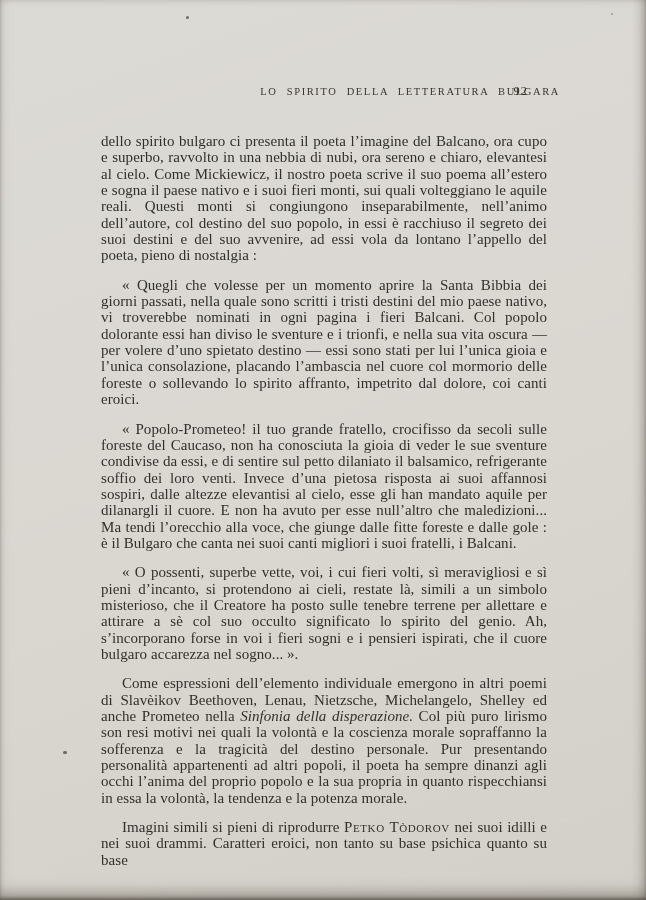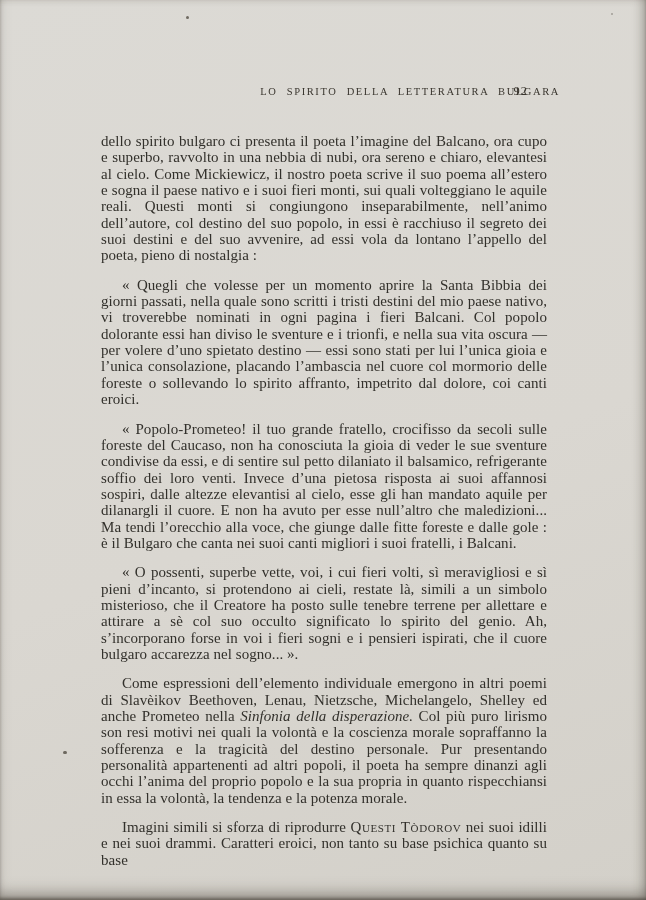--- a/index.html
+++ b/index.html
@@ -88,21 +88,21 @@
     <span class="title">LO SPIRITO DELLA LETTERATURA BULGARA</span>
     <span class="folio">92</span>
   </div>
 
   <div class="text-block">
       <p><span>dello spirito bulgaro ci presenta il poeta l’imagine del Balcano, ora cupo e superbo, ravvolto in una nebbia di nubi, ora sereno e chiaro, elevantesi al cielo. Come Mickiewicz, il nostro poeta scrive il suo poema all’estero e sogna il paese nativo e i suoi fieri monti, sui quali volteggiano le aquile reali. Questi monti si congiungono inseparabilmente, nell’animo dell’autore, col destino del suo popolo, in essi è racchiuso il segreto dei suoi destini e del suo avvenire, ad essi vola da lontano l’appello del poeta, pieno di nostalgia :</span></p>
       <p class="indent"><span>« Quegli che volesse per un momento aprire la Santa Bibbia dei giorni passati, nella quale sono scritti i tristi destini del mio paese nativo, vi troverebbe nominati in ogni pagina i fieri Balcani. Col popolo dolorante essi han diviso le sventure e i trionfi, e nella sua vita oscura — per volere d’uno spietato destino — essi sono stati per lui l’unica gioia e l’unica consolazione, placando l’ambascia nel cuore col mormorio delle foreste o sollevando lo spirito affranto, impetrito dal dolore, coi canti eroici.</span></p>
       <p class="indent"><span>« Popolo-Prometeo! il tuo grande fratello, crocifisso da secoli sulle foreste del Caucaso, non ha conosciuta la gioia di veder le sue sventure condivise da essi, e di sentire sul petto dilaniato il balsamico, refrigerante soffio dei loro venti. Invece d’una pietosa risposta ai suoi affannosi sospiri, dalle altezze elevantisi al cielo, esse gli han mandato aquile per dilanargli il cuore. E non ha avuto per esse null’altro che maledizioni... Ma tendi l’orecchio alla voce, che giunge dalle fitte foreste e dalle gole : è il Bulgaro che canta nei suoi canti migliori i suoi fratelli, i Balcani.</span></p>
       <p class="indent"><span>« O possenti, superbe vette, voi, i cui fieri volti, sì meravigliosi e sì pieni d’incanto, si protendono ai cieli, restate là, simili a un simbolo misterioso, che il Creatore ha posto sulle tenebre terrene per allettare e attirare a sè col suo occulto significato lo spirito del genio. Ah, s’incorporano forse in voi i fieri sogni e i pensieri ispirati, che il cuore bulgaro accarezza nel sogno... ».</span></p>
       <p class="indent"><span>Come espressioni dell’elemento individuale emergono in altri poemi di Slavèikov Beethoven, Lenau, Nietzsche, Michelangelo, Shelley ed anche Prometeo nella </span><span class="italic">Sinfonia della disperazione.</span><span> Col più puro lirismo son resi motivi nei quali la volontà e la coscienza morale sopraffanno la sofferenza e la tragicità del destino personale. Pur presentando personalità appartenenti ad altri popoli, il poeta ha sempre dinanzi agli occhi l’anima del proprio popolo e la sua propria in quanto rispecchiansi in essa la volontà, la tendenza e la potenza morale.</span></p>
-      <p class="indent"><span>Imagini simili si sforza di riprodurre </span><span class="smallcaps">Questi Tòdorov</span><span> nei suoi idilli e nei suoi drammi. Caratteri eroici, non tanto su base psichica quanto su base</span></p>
+      <p class="indent"><span>Imagini simili si pieni di riprodurre </span><span class="smallcaps">Petko Tòdorov</span><span> nei suoi idilli e nei suoi drammi. Caratteri eroici, non tanto su base psichica quanto su base</span></p>
     </div>
 
   <span class="speck s1"></span>
   <span class="speck s2"></span>
   <span class="speck s3"></span>
 
   <div class="vignette"></div>
 </div>
 
 </body></html>

